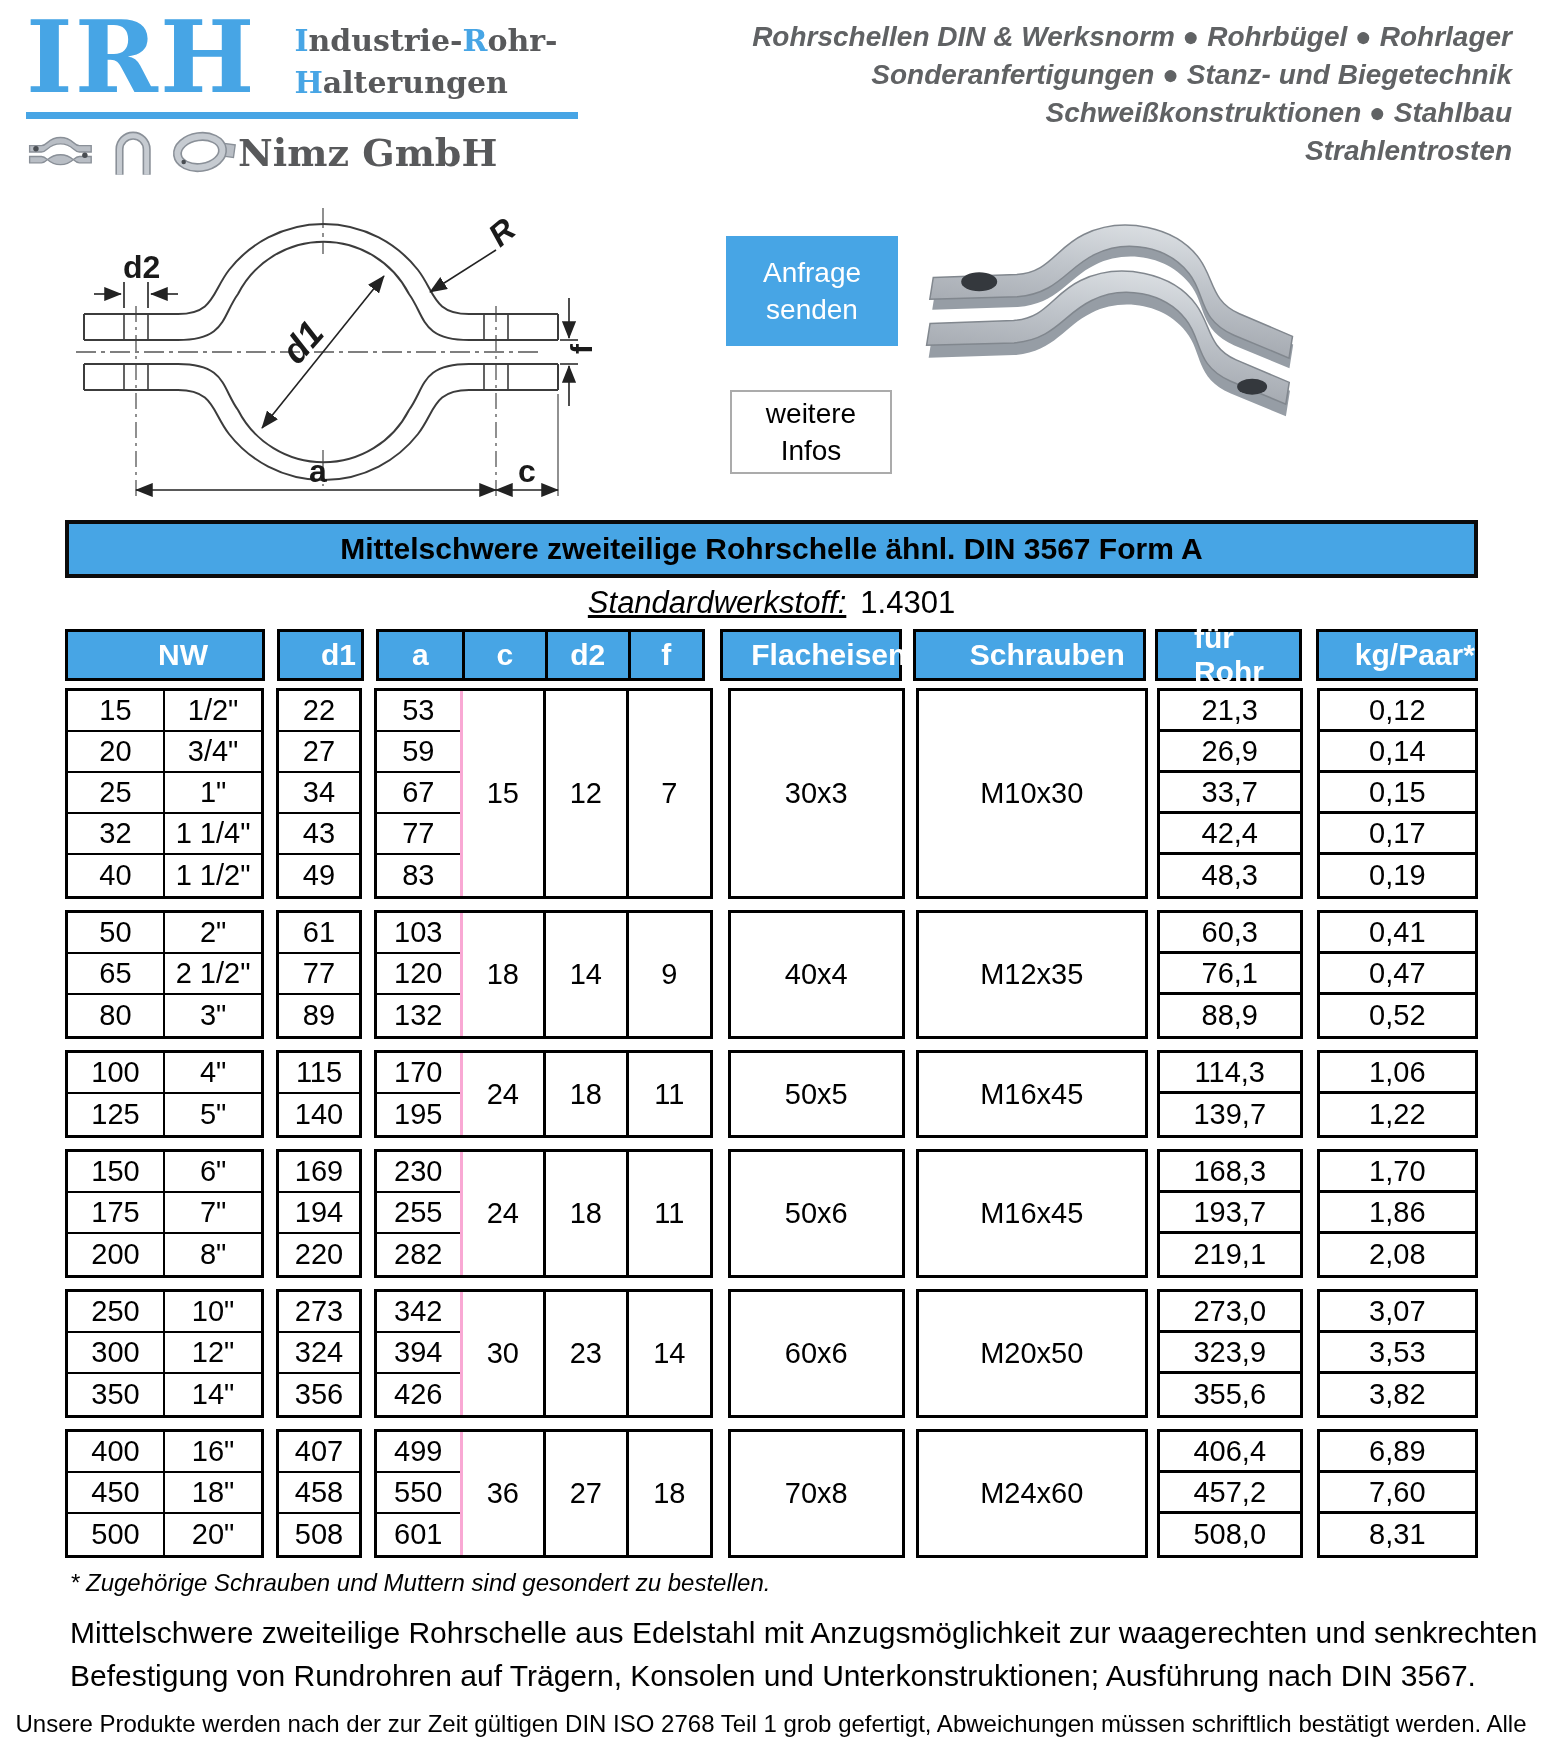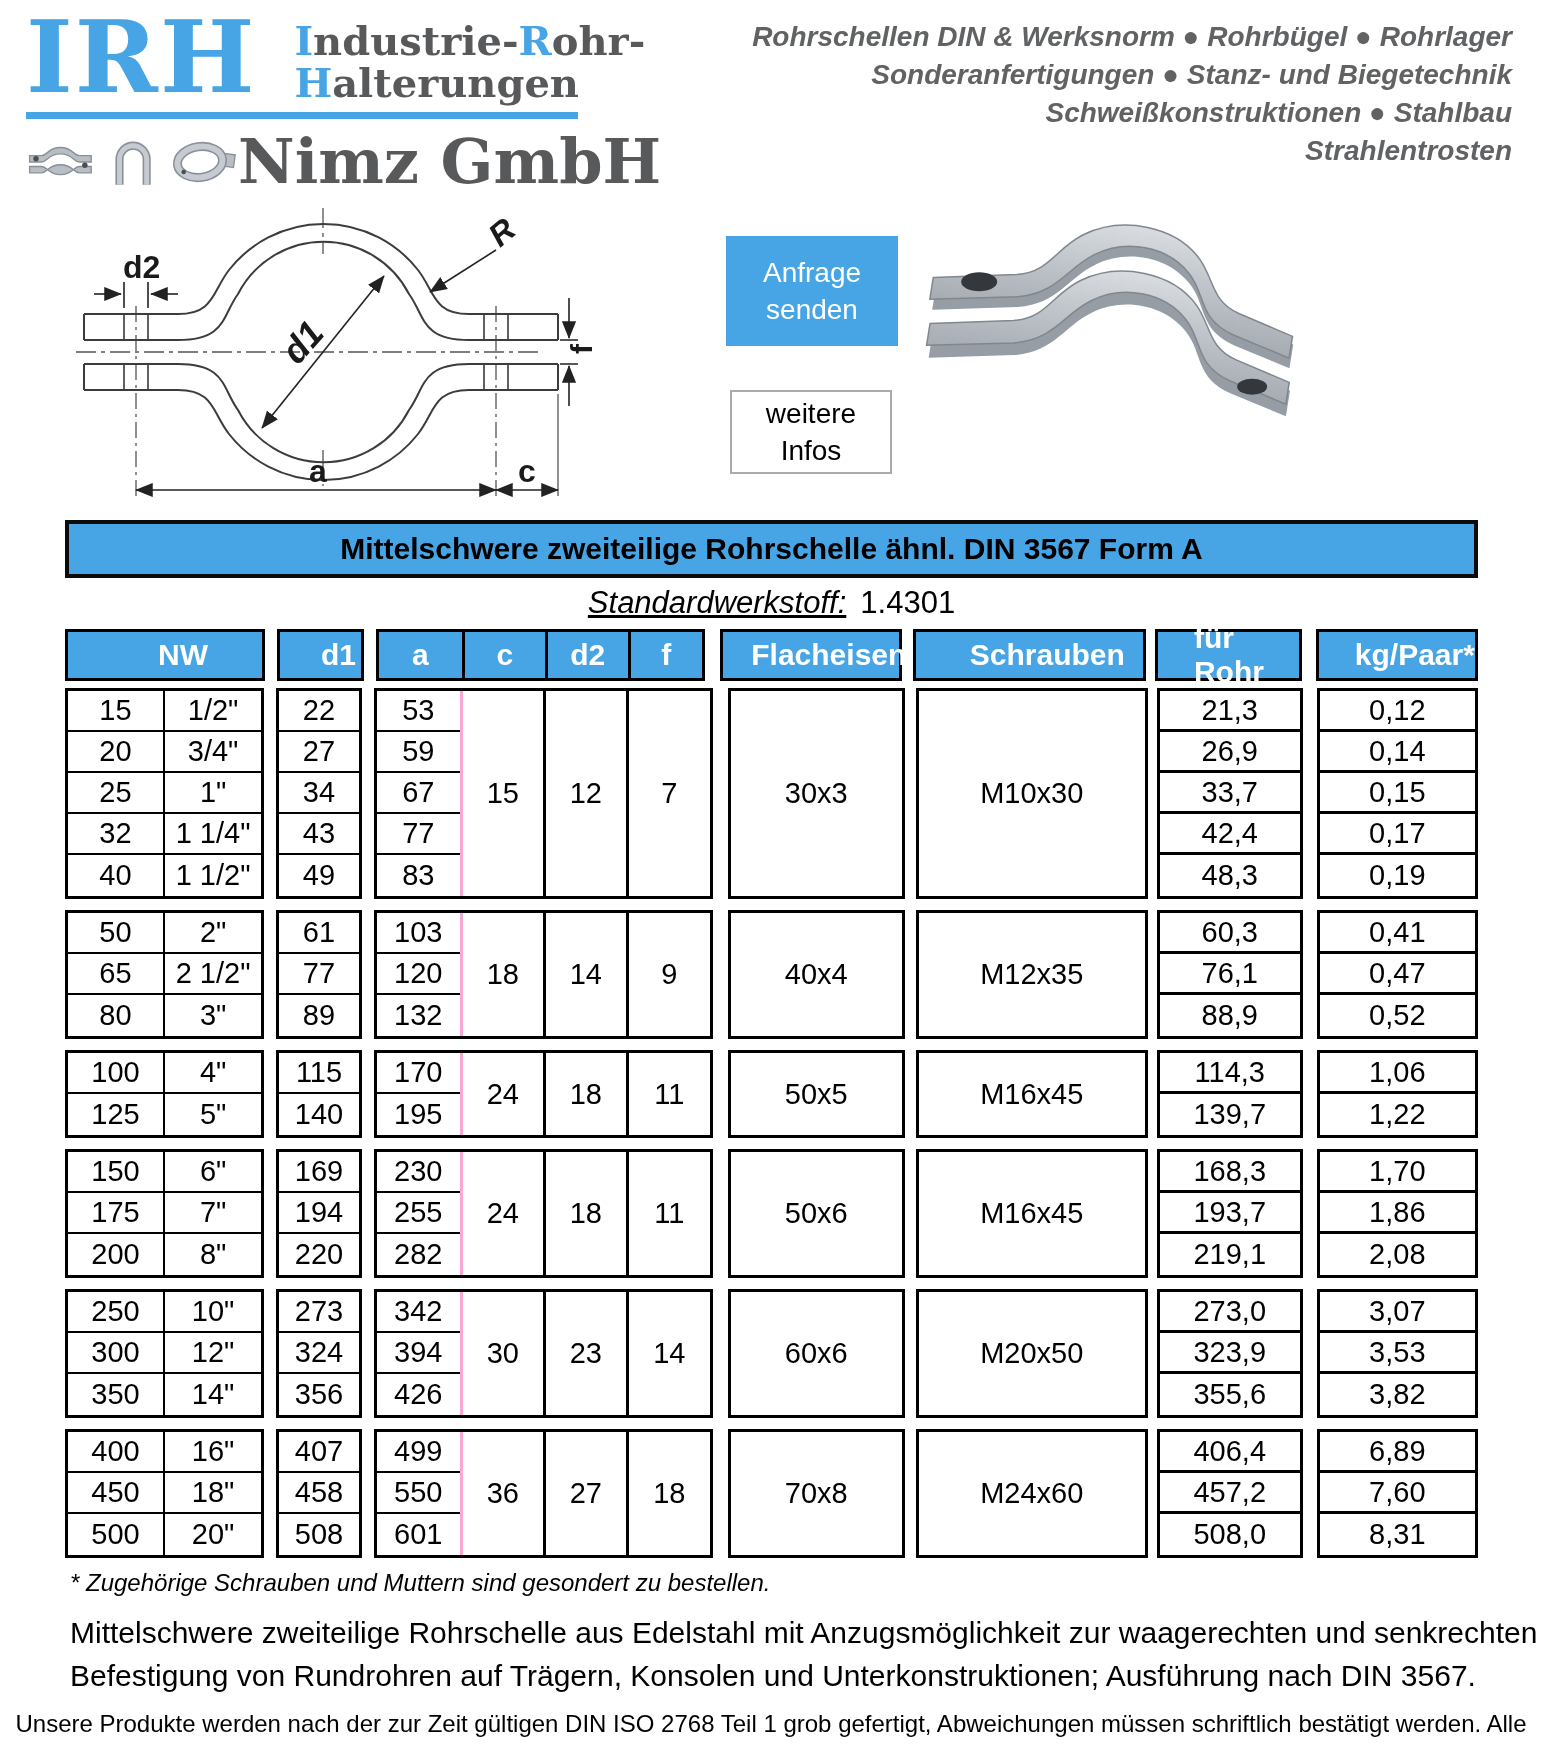--- a/index.html
+++ b/index.html
@@ -7,26 +7,26 @@
   html,body{background:#fff;}
   body{width:1542px;height:1744px;position:relative;overflow:hidden;
        font-family:"Liberation Sans",sans-serif;color:#000;}
 
   
   .header{position:relative;padding:14px 28px 0 26px;height:182px;}
   .logo-row{display:flex;align-items:flex-start;gap:24px;}
   .irh{font-family:"DejaVu Serif",serif;font-weight:bold;font-size:100px;line-height:86px;
        color:var(--blue);letter-spacing:2px;}
   .wordmark{margin-left:14px;margin-top:6px;font-family:"DejaVu Serif",serif;font-weight:bold;
-            font-size:40px;line-height:42px;color:var(--gray);}
+            font-size:30px;line-height:42px;color:var(--gray);}
   .wordmark .acc{color:var(--blue);}
   .blue-rule{width:552px;height:7px;background:var(--blue);margin-top:8px;}
   .nimz-row{display:flex;align-items:center;margin-top:6px;}
   .mini-icons{display:flex;align-items:center;gap:10px;width:212px;}
-  .nimz{font-family:"DejaVu Serif",serif;font-weight:bold;font-size:62px;color:var(--gray);}
+  .nimz{font-family:"DejaVu Serif",serif;font-weight:bold;font-size:38px;color:var(--gray);}
   .taglines{position:absolute;top:18px;right:30px;text-align:right;
             font-size:28px;line-height:38px;font-style:italic;font-weight:bold;color:var(--tagline);}
 
   
   .hero{position:relative;height:322px;margin-top:6px;}
   .drawing{position:absolute;left:66px;top:6px;}
   .btn{position:absolute;display:flex;align-items:center;justify-content:center;text-align:center;
        font-size:28px;line-height:37px;cursor:pointer;}
   .btn-anfrage{left:726px;top:48px;width:172px;height:110px;background:var(--blue);color:#fff;}
   .btn-infos{left:730px;top:202px;width:162px;height:84px;background:#fff;color:#000;border:2px solid #ababab;}

